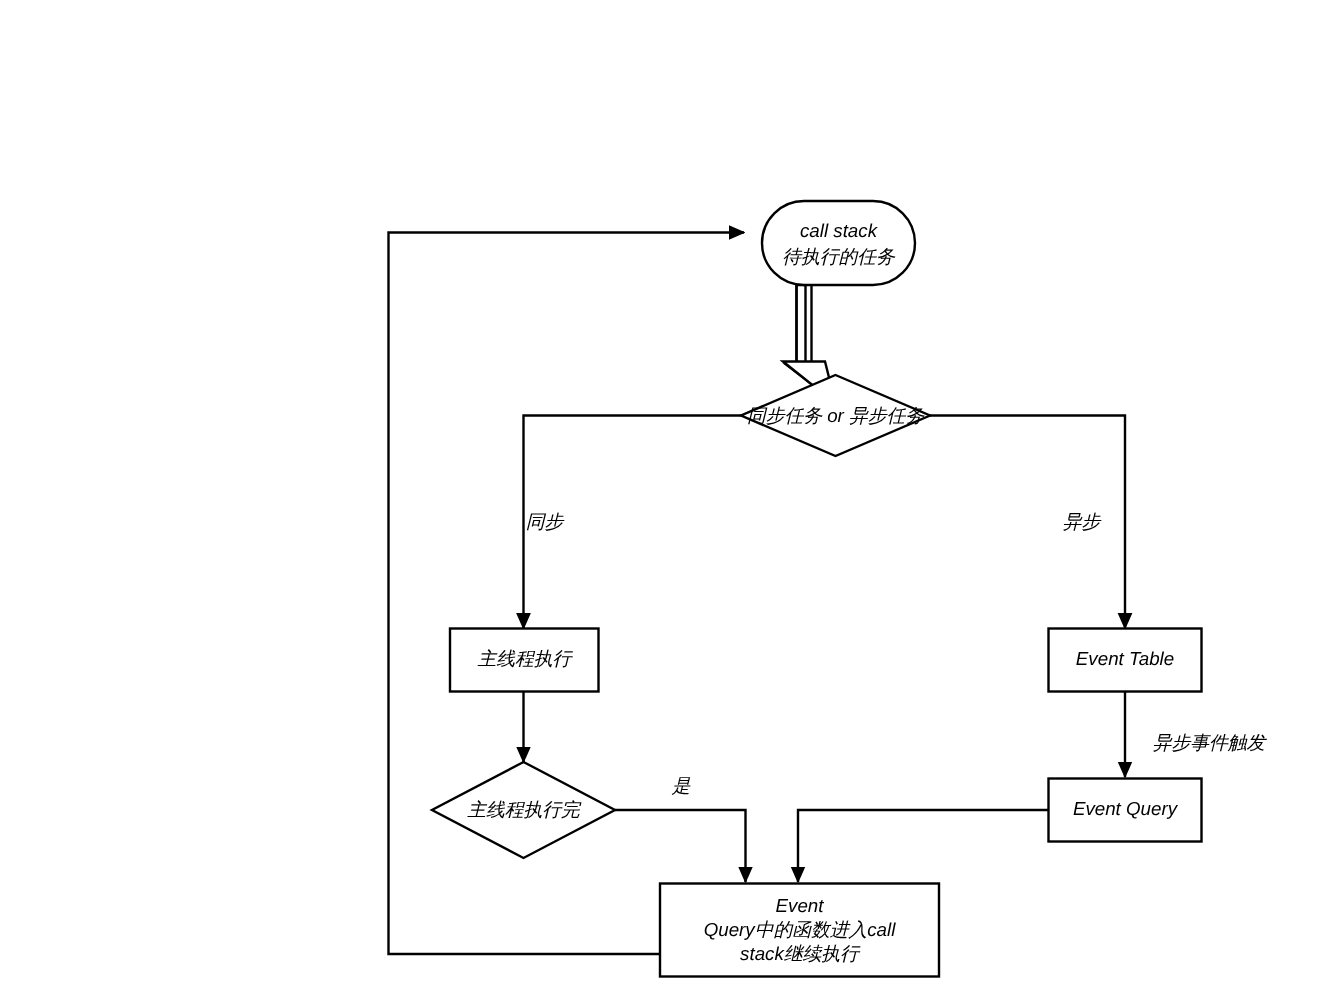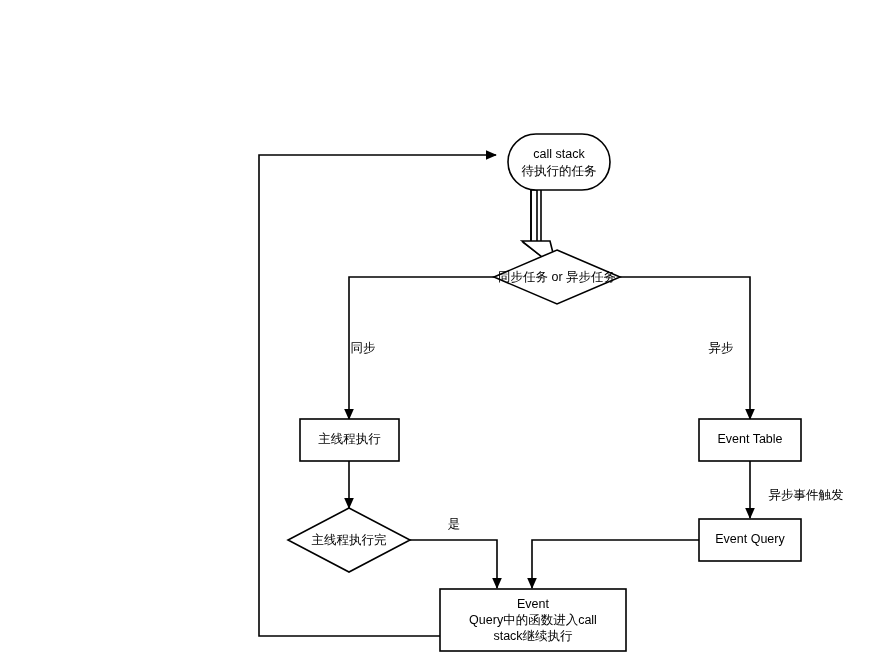--- a/index.html
+++ b/index.html
@@ -11,20 +11,21 @@
     width: 893px;
     height: 670px;
     font-family: "Liberation Sans", "DejaVu Sans", sans-serif;
     overflow: hidden;
   }
   #diagram-root {
     position: relative;
     width: 890px;
     height: 670px;
     background: #ffffff;
+    font-style: italic;
   }
   #flow-svg {
     position: absolute;
     left: 0;
     top: 0;
     width: 893px;
     height: 670px;
   }
   .node-text {
     font-family: "Liberation Sans", "DejaVu Sans", sans-serif;

